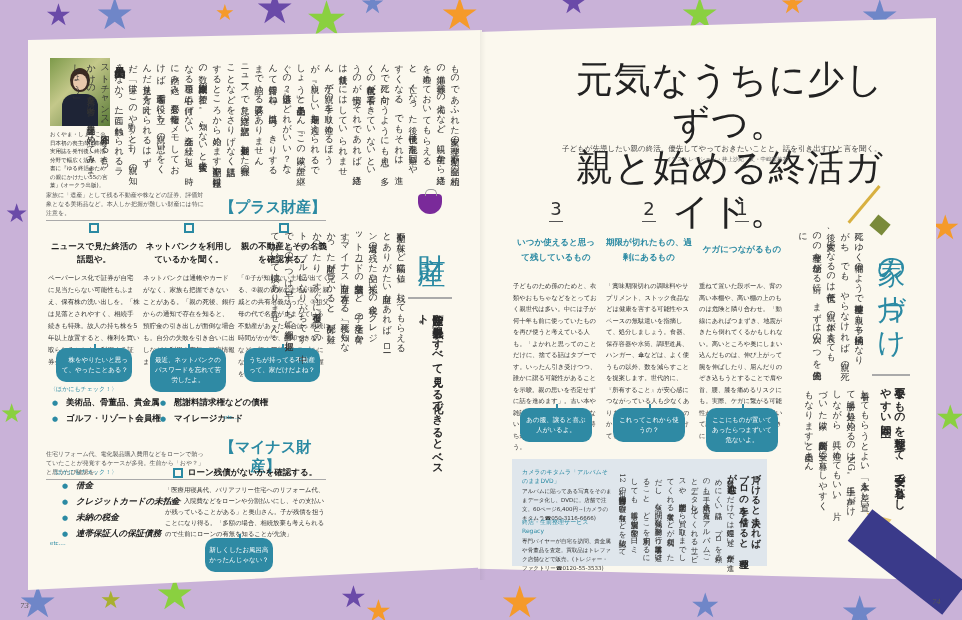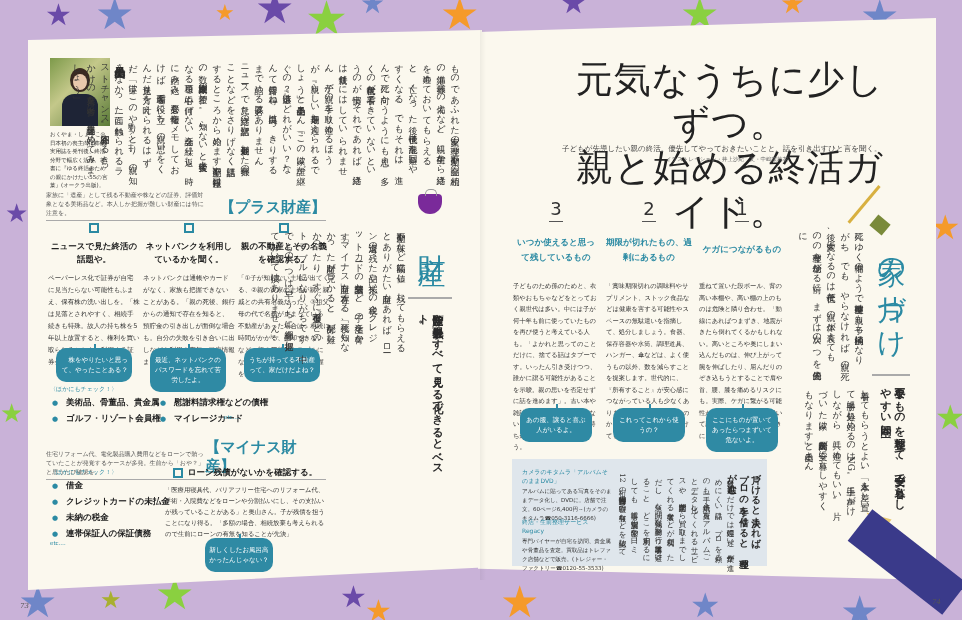--- a/index.html
+++ b/index.html
@@ -36,21 +36,21 @@
     text-align: center; letter-spacing: 1px;
   }
   .subtitle { position: absolute; left: 562px; top: 144px; width: 330px;
     font-size: 7.5px; color: #444; text-align: left; }
   .credits { position: absolute; left: 562px; top: 156px; width: 330px;
     font-size: 5.5px; color: #666; text-align: center; }
 
   .section-head { position: absolute; display: flex; align-items: flex-end; justify-content: space-between;
     border-bottom: 1.5px solid #aaa; padding-bottom: 3px; }
   .section-note { font-size: 6px; color: #555; width: 160px; line-height: 9px; }
-  .section-label { font-size: 15px; color: #2b8aa3; font-weight: bold; }
+  .section-label { font-size: 15px; color: #2b8aa3; font-weight: bold; text-align: center; }
 
   .item { position: absolute; width: 92px; text-align: center; }
   .checkbox { display: inline-block; width: 10px; height: 10px; border: 2px solid #2b8aa3; }
   .item-title { font-size: 8.5px; font-weight: bold; line-height: 13px; margin-top: 3px; color: #222; }
   .item-body { font-size: 6.5px; line-height: 12px; text-align: left; margin-top: 6px; color: #333; }
 
   .bubble {
     position: absolute; background: #2f8aa4; color: #fff; font-size: 6.5px; line-height: 10px;
     text-align: center; padding: 7px 4px; border-radius: 10px;
   }
@@ -172,21 +172,21 @@
   <li>慰謝料請求権などの債権</li>
   <li>マイレージカード</li>
 </ul>
 <div class="etc" style="left:224px;top:414px;">etc.…</div>
 
 <div class="section-head" style="left:46px;top:438px;width:280px;">
   <div class="section-note">住宅リフォーム代、電化製品購入費用などをローンで賄っていたことが発覚するケースが多発。生前から「おや？」と思うたび確認を。</div>
   <div class="section-label">【マイナス財産】</div>
 </div>
 <div class="check-list-label" style="left:50px;top:468px;">〈ほかにもチェック！〉</div>
-<ul class="bullet-list" style="left:52px;top:478px;">
+<ul class="bullet-list" style="left:62px;top:478px;font-style:italic;">
   <li>借金</li>
   <li>クレジットカードの未払金</li>
   <li>未納の税金</li>
   <li>連帯保証人の保証債務</li>
 </ul>
 <div class="etc" style="left:50px;top:540px;">etc.…</div>
 
 <div style="position:absolute;left:165px;top:466px;width:160px;">
   <div style="display:flex;align-items:center;justify-content:center;gap:5px;">
     <span class="checkbox"></span>

